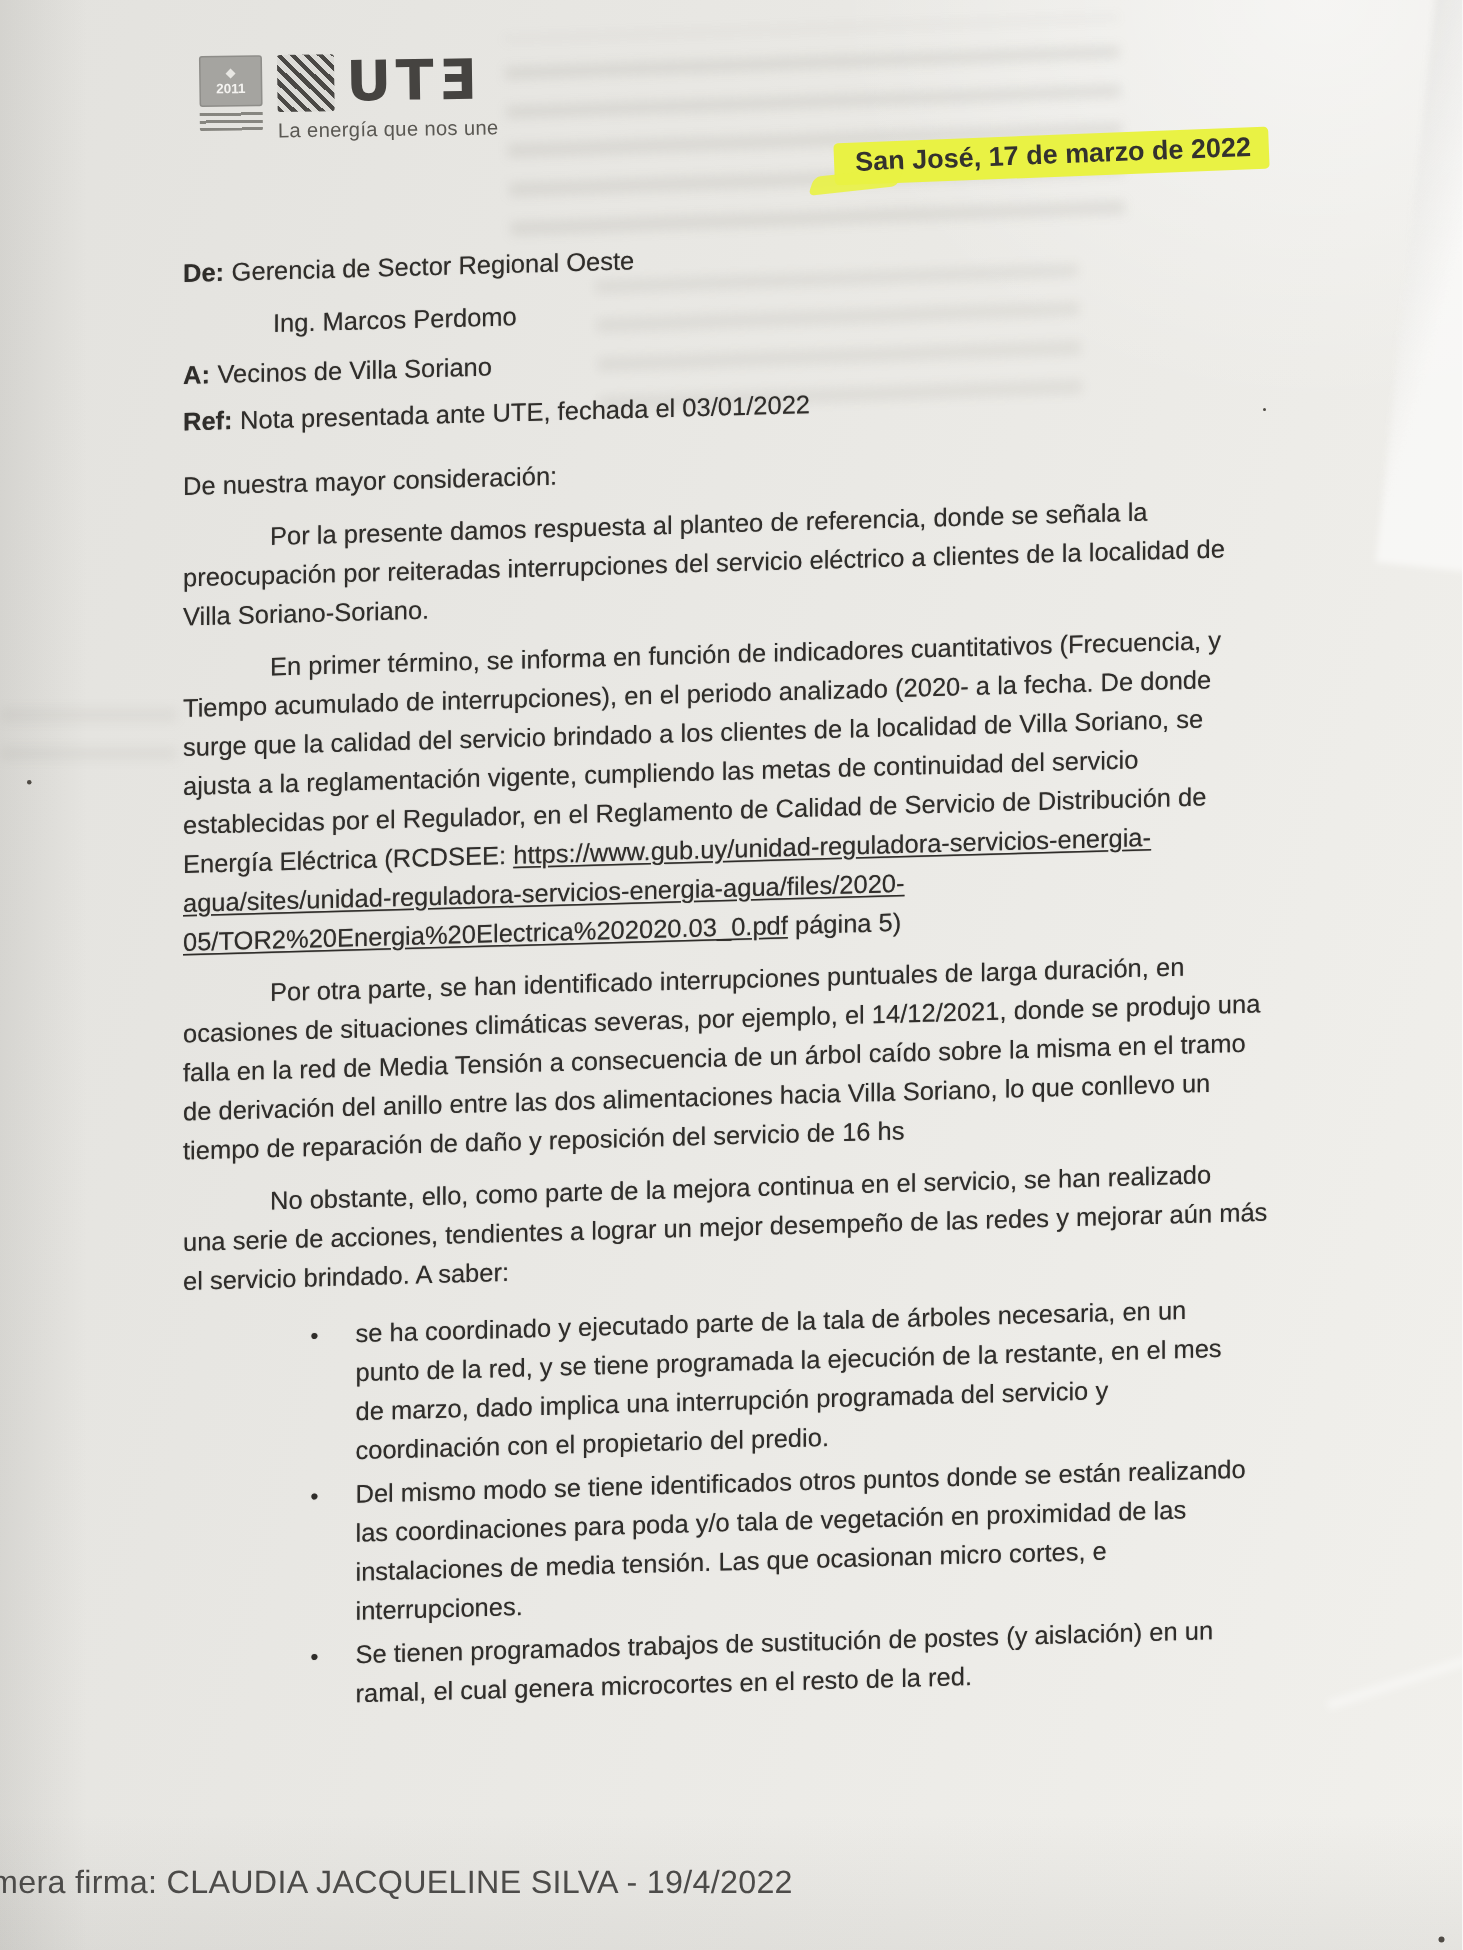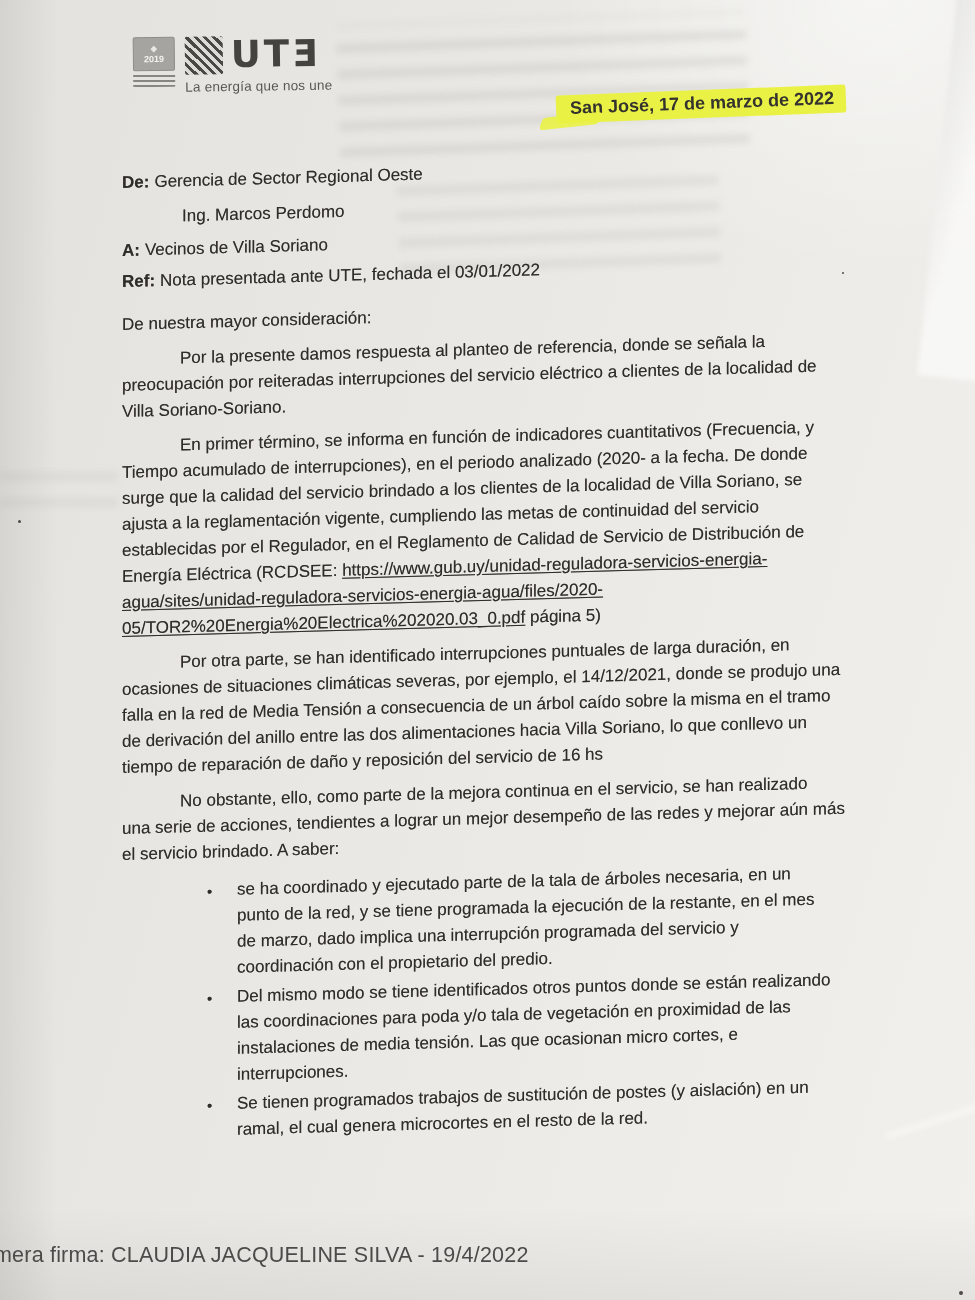--- a/index.html
+++ b/index.html
@@ -122,21 +122,21 @@
   <div class="crease-right"></div>
   <div class="crease-bottom"></div>
   <div class="speck speck1"></div>
   <div class="speck speck2"></div>
   <div class="speck speck3"></div>
 
   <div class="logo-block">
     <div class="award-badge">
       <div class="award-top">
         <span class="award-glyph">◆</span>
-        <span>2019</span>
+        <span>2011</span>
       </div>
       <div class="award-lines"></div>
     </div>
     <div class="logo-col">
       <div class="logo-row">
         <div class="hatch-square"></div>
         <div class="logo-word">UTƎ</div>
       </div>
       <div class="logo-tagline">La energía que nos une</div>
     </div>

